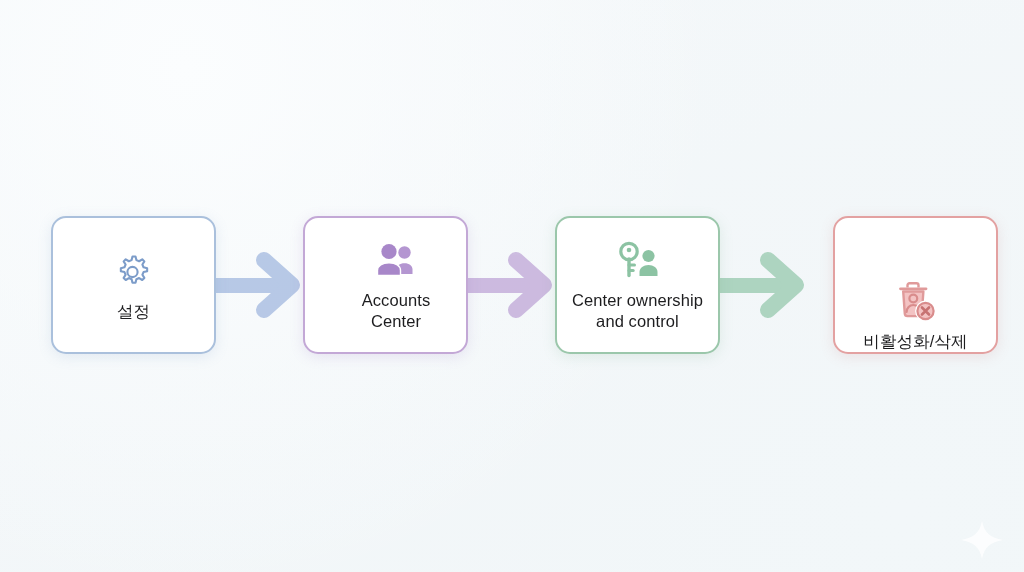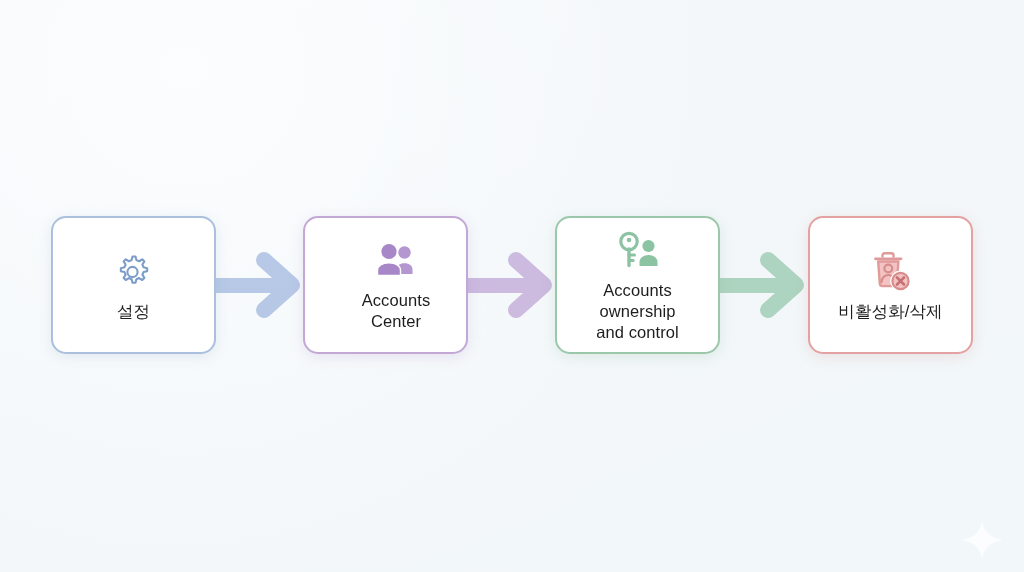--- a/index.html
+++ b/index.html
@@ -81,21 +81,21 @@
     text-align: center;
     letter-spacing: 0.1px;
     white-space: pre-line;
     padding: 0 6px;
   }
 
   
   .card-1 { left: 51px;  border-color: #aac0dc; box-shadow: 0 3px 14px rgba(120,150,195,0.16); }
   .card-2 { left: 303px; border-color: #c3a8d6; box-shadow: 0 3px 14px rgba(150,115,185,0.16); padding-left: 21px; }
   .card-3 { left: 555px; border-color: #9bc7ab; box-shadow: 0 3px 14px rgba(110,170,130,0.16); }
-  .card-4 { left: 808px; border-color: #e3a1a1; box-shadow: 0 3px 14px rgba(200,120,120,0.16); }
+  .card-4 { left: 833px; border-color: #e3a1a1; box-shadow: 0 3px 14px rgba(200,120,120,0.16); justify-content: flex-end; }
 
   .arrow-1 { left: 208px; }
   .arrow-2 { left: 460px; }
   .arrow-3 { left: 712px; }
 </style>
 </head>
 <body>
 
 <div id="canvas">
 
@@ -165,21 +165,21 @@
           <circle cx="14" cy="9" r="2.3" fill="#8cc3a3"></circle>
 
           <path d="M14 18 v16.5" fill="none" stroke="#8cc3a3" stroke-width="3.4" stroke-linecap="round"></path>
           <path d="M14 24 h5.5" fill="none" stroke="#8cc3a3" stroke-width="3.0" stroke-linecap="round"></path>
           <path d="M14 29.5 h4.2" fill="none" stroke="#8cc3a3" stroke-width="3.0" stroke-linecap="round"></path>
 
           <circle cx="33.5" cy="15" r="6.1" fill="#8cc3a3"></circle>
           <path d="M24.5 35 v-4.2 c0-4.0 4.0-6.9 9-6.9 c5.0 0 9 2.9 9 6.9 V35 z" fill="#8cc3a3"></path>
         </svg>
       </div>
-      <div class="card-label">Accounts ownership
+      <div class="card-label">Center ownership
 and control</div>
     </div>
 
     <div class="card card-4">
       <div class="card-icon">
         <svg width="44" height="42" viewBox="0 0 44 42" xmlns="http://www.w3.org/2000/svg">
 
           <path d="M13.5 6.5 v-2.2 a2 2 0 0 1 2-2 h7 a2 2 0 0 1 2 2 v2.2" fill="none" stroke="#e09a9a" stroke-width="2.4" stroke-linejoin="round"></path>
 
           <path d="M6.5 7.8 h25.5" stroke="#e09a9a" stroke-width="2.8" stroke-linecap="round"></path>

